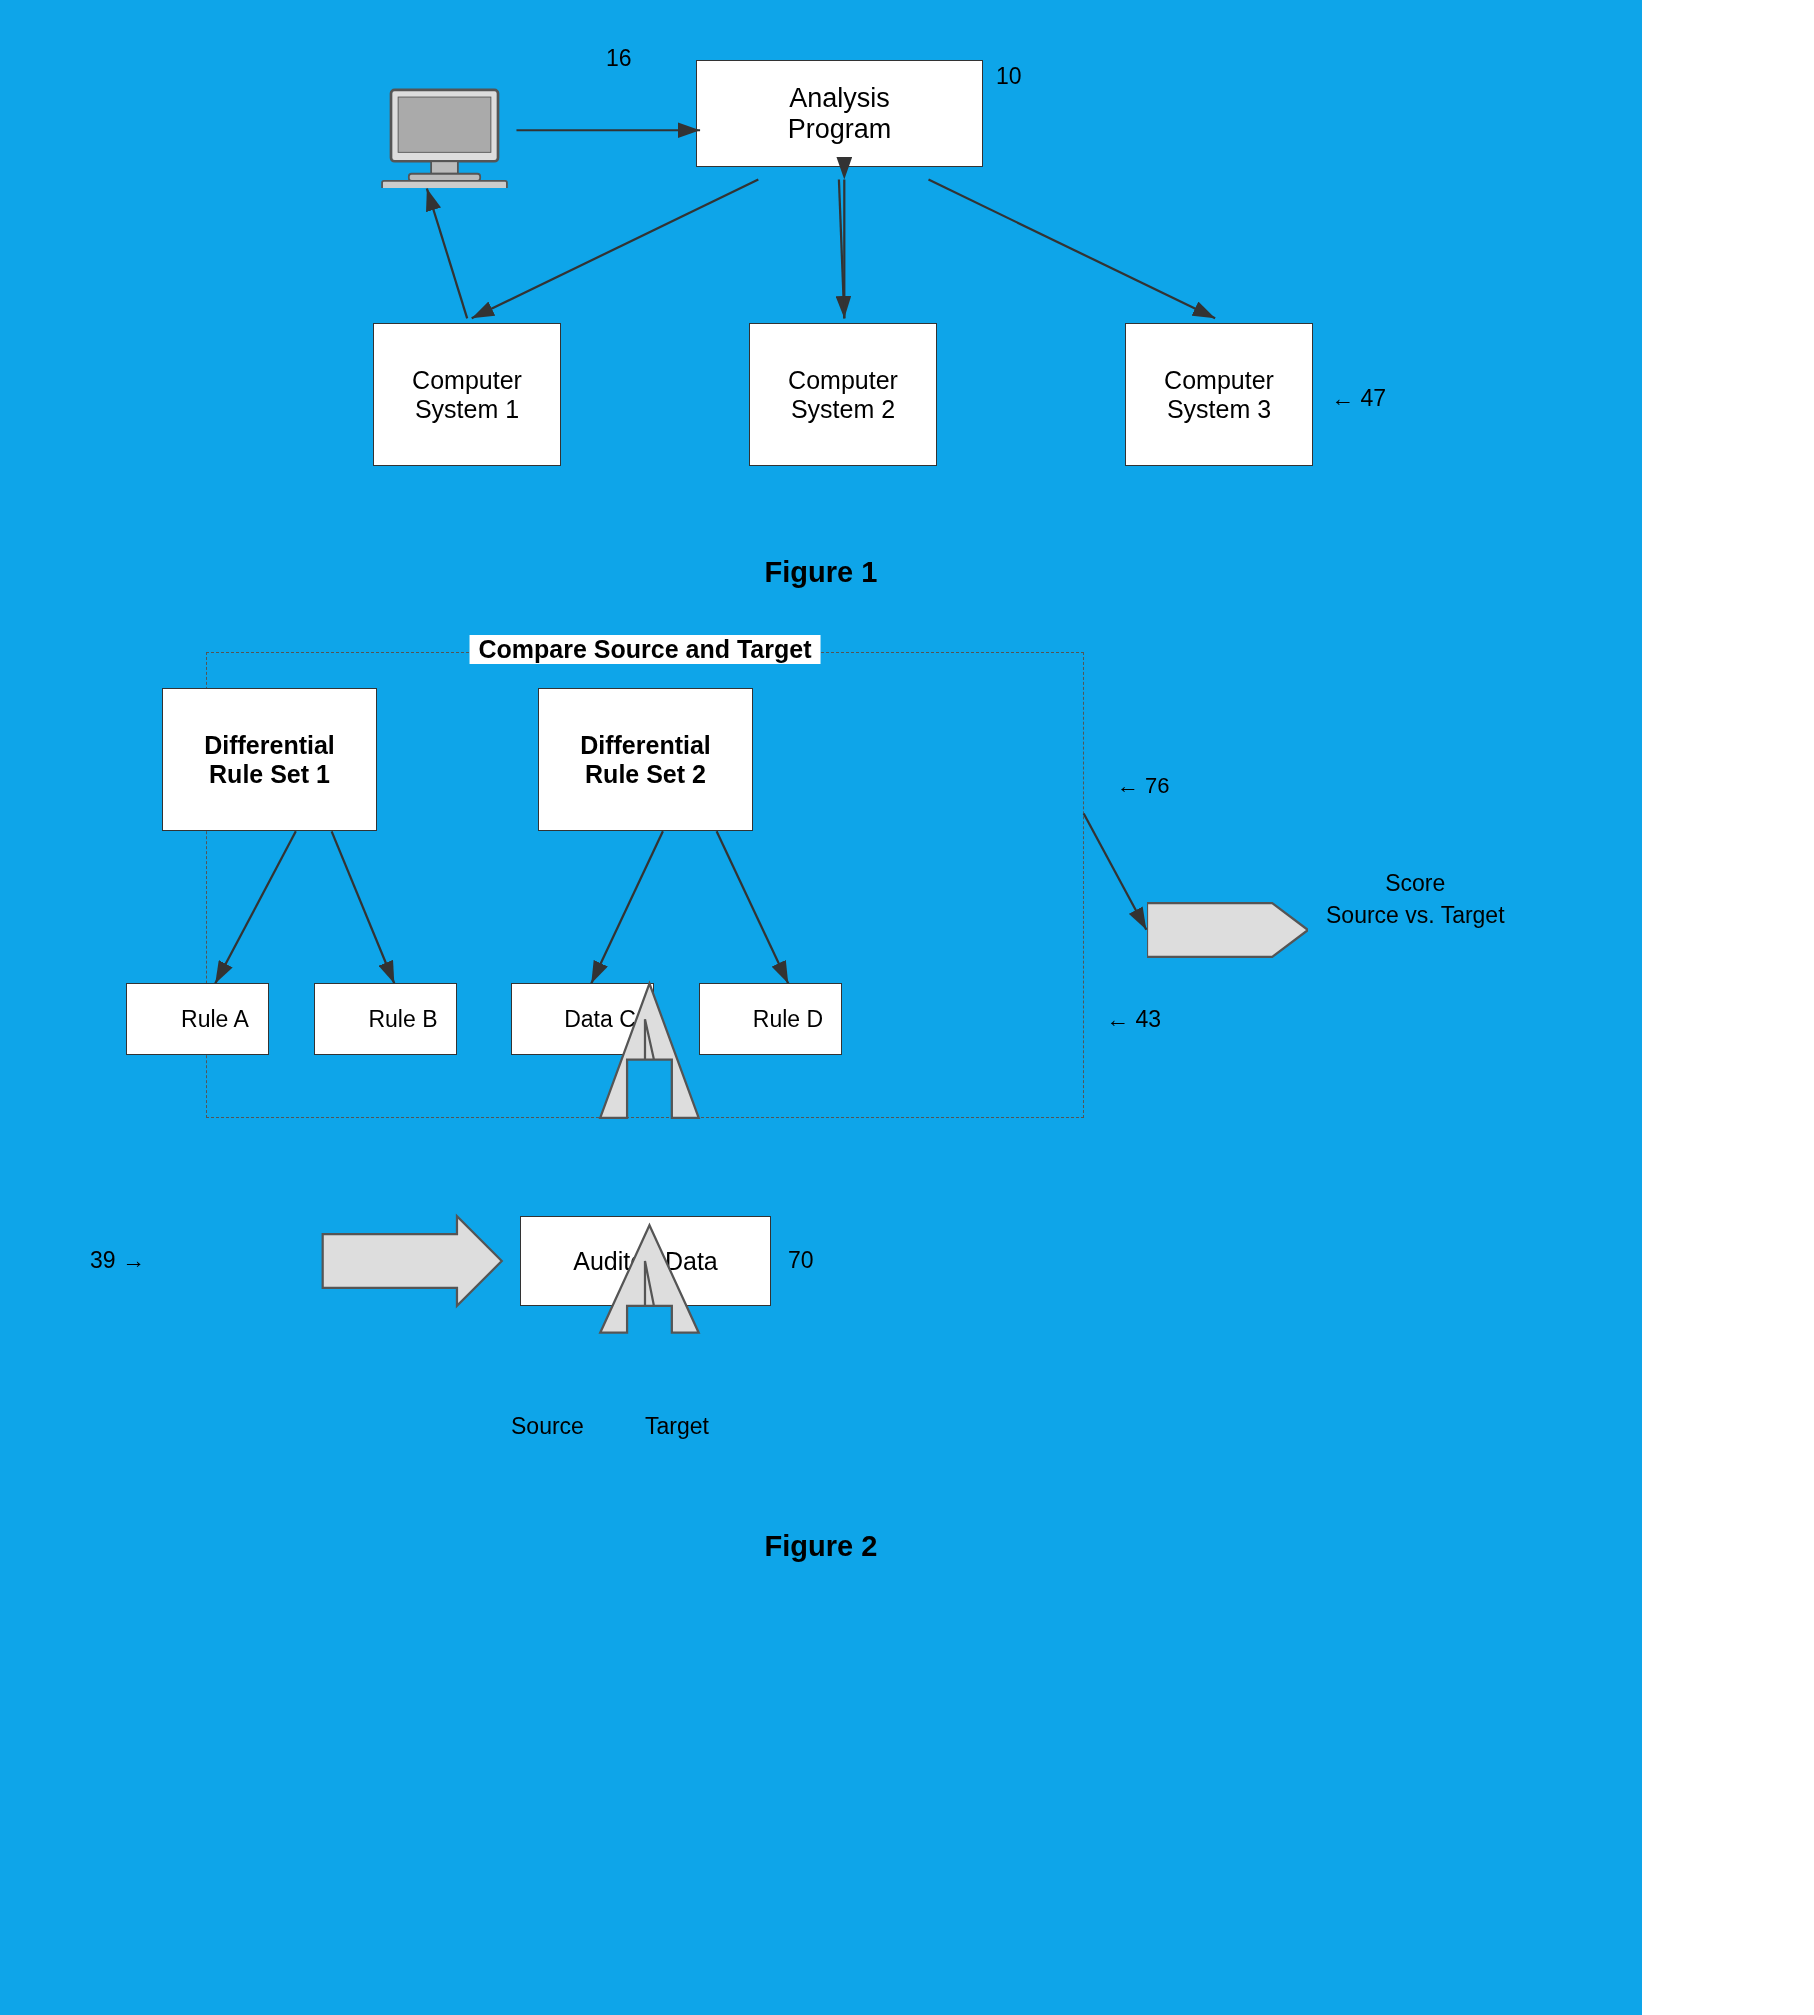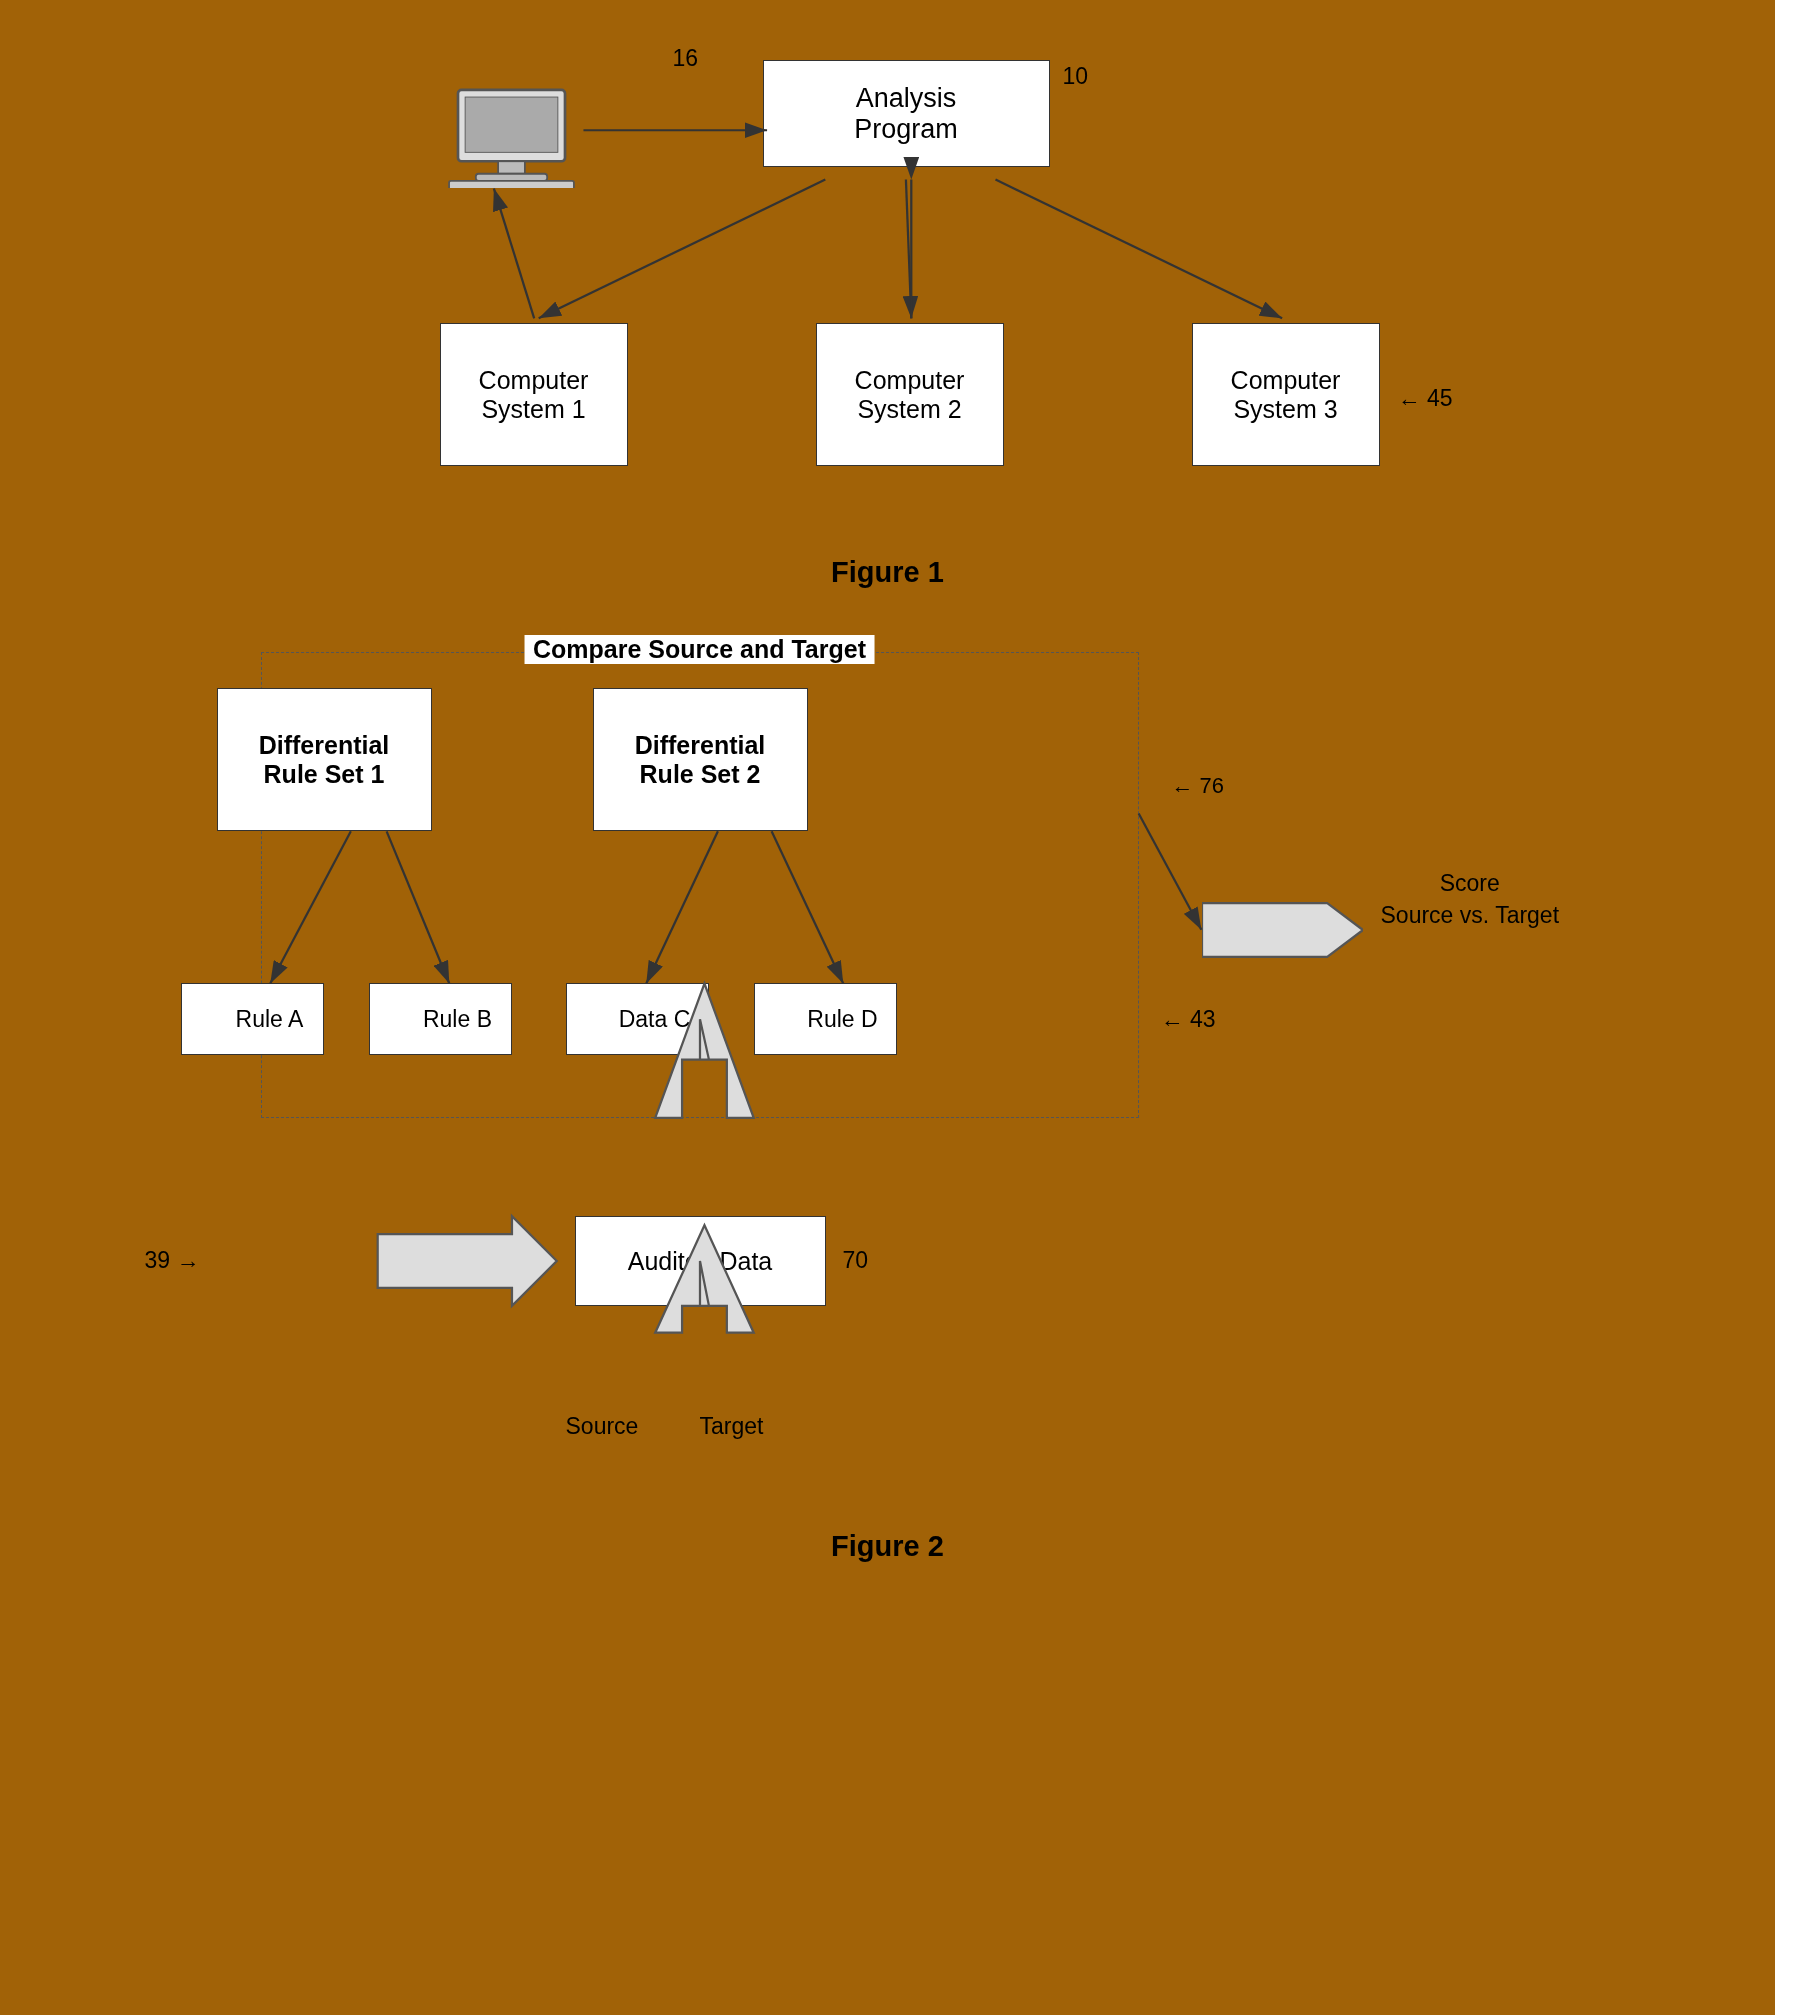--- a/index.html
+++ b/index.html
@@ -6,23 +6,23 @@
     body {
       background: #fff;
       font-family: Arial, sans-serif;
       width: 1814px;
       min-height: 2016px;
       position: relative;
       overflow-x: hidden;
     }
 
     .page {
-      width: 1775px;
+      width: 1642px;
       min-height: 2016px;
-      background: #a16207;
+      background: #0ea5e9;
       padding: 36px 72px;
       position: relative;
     }
 
     .fig1-label-16 {
       position: absolute;
       top: 9px;
       left: 412px;
       font-size: 23px;
     }
@@ -309,21 +309,21 @@
     </div>
 
     <div class="cs-box cs2-box">
       <span>Computer<br>System 2</span>
     </div>
 
     <div class="cs-box cs3-box">
       <span>Computer<br>System 3</span>
     </div>
 
-    <div class="fig1-label-28">← 45</div>
+    <div class="fig1-label-28">← 47</div>
 
     <svg class="fig1-svg" viewBox="0 0 1400 560">
       <defs>
         <marker id="arrow1" markerWidth="10" markerHeight="7" refX="10" refY="3.5" orient="auto">
           <polygon points="0 0, 10 3.5, 0 7" fill="#333"></polygon>
         </marker>
       </defs>
 
       <line x1="360" y1="105" x2="565" y2="105" stroke="#333" stroke-width="2.5" marker-end="url(#arrow1)"></line>
 

